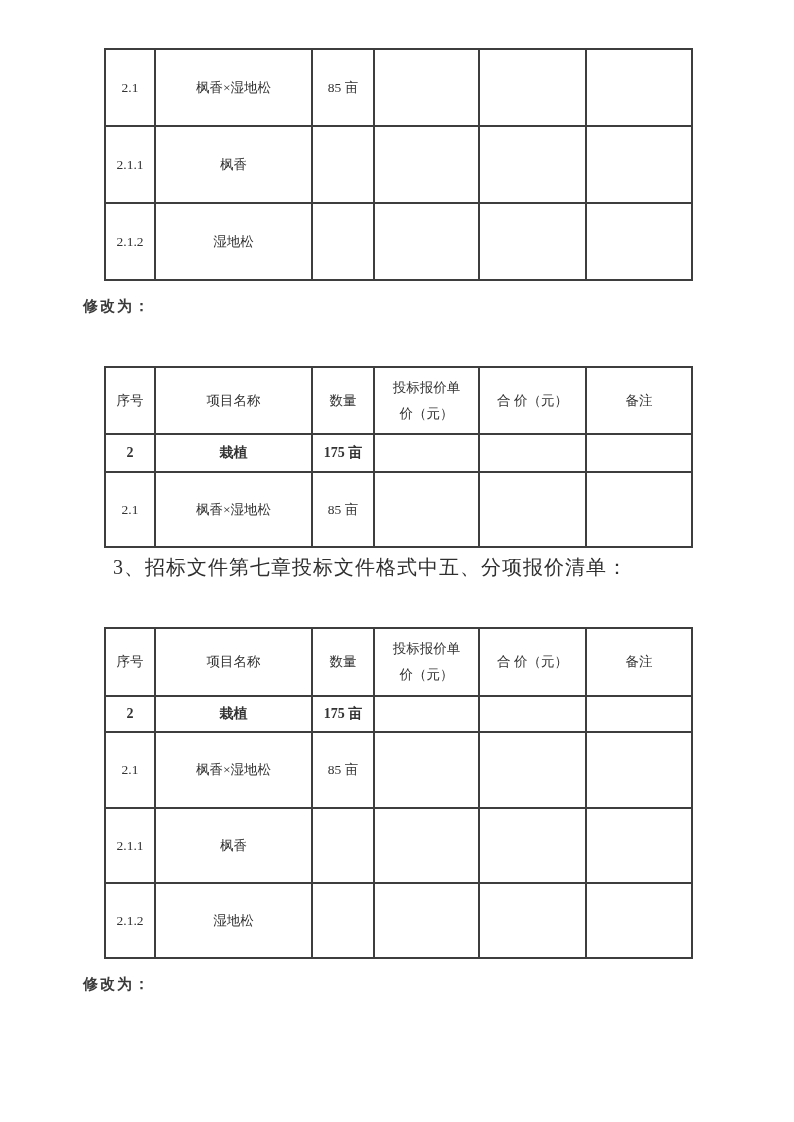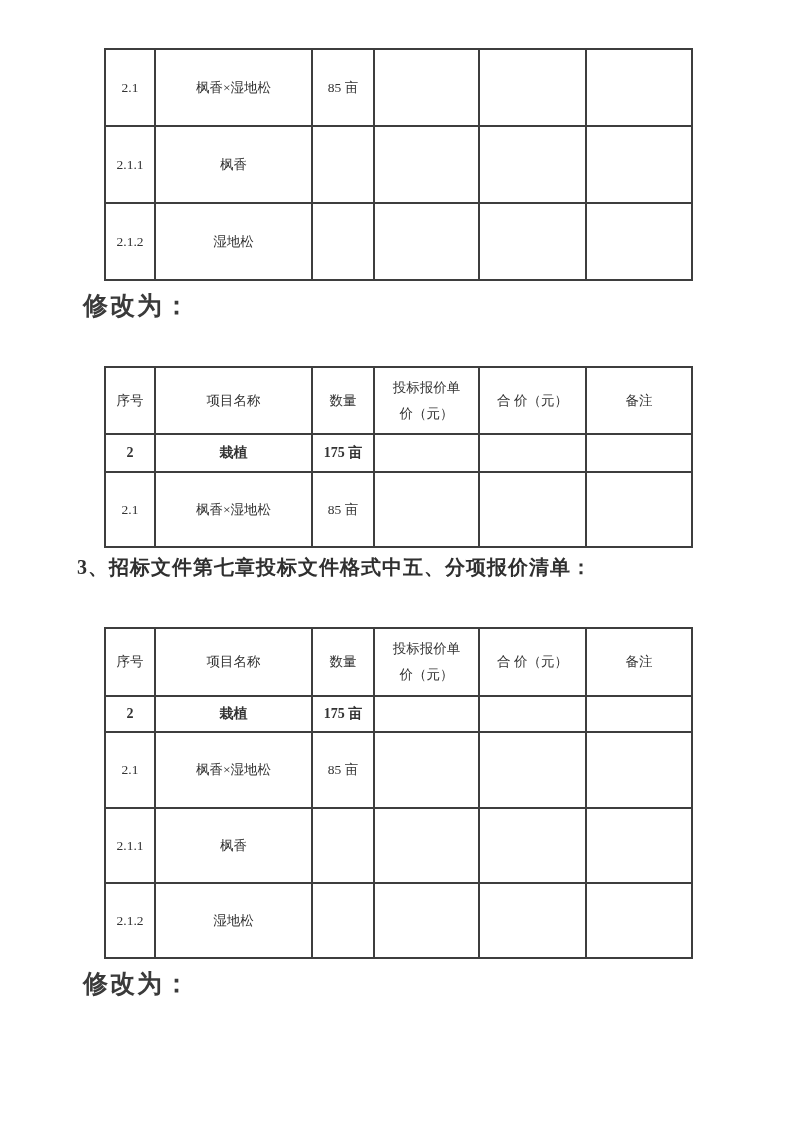--- a/index.html
+++ b/index.html
@@ -52,36 +52,36 @@
   tr.bold-row td {
     font-weight: bold;
     font-size: 14px;
   }
 
   .tbl-continuation { margin-top: 93px; }
   .tbl-continuation tr { height: 77px; }
 
   .modify-label {
     margin: 13px 0 0 83px;
-    font-size: 25px;
+    font-size: 15px;
     font-weight: bold;
     color: #3a3a3a;
     line-height: 24px;
     letter-spacing: 2px;
   }
 
   .tbl-revised { margin-top: 10px; }
   .tbl-revised tr.header-row { height: 67px; }
   .tbl-revised tr.bold-row   { height: 38px; }
   .tbl-revised tr.data-row   { height: 75px; }
 
   .section-heading {
-    margin: 7px 0 0 77px;
+    margin: 7px 0 0 113px;
     font-size: 20px;
-    font-weight: bold;
+    font-weight: normal;
     color: #2f2f2f;
     line-height: 24px;
     letter-spacing: 1px;
   }
 
   .tbl-section { margin-top: 1px; }
   .tbl-section tr.header-row { height: 68px; }
   .tbl-section tr.bold-row   { height: 36px; }
   .tbl-section tr.data-row   { height: 75px; }
   .tbl-section tr.data-row-tall { height: 76px; }

